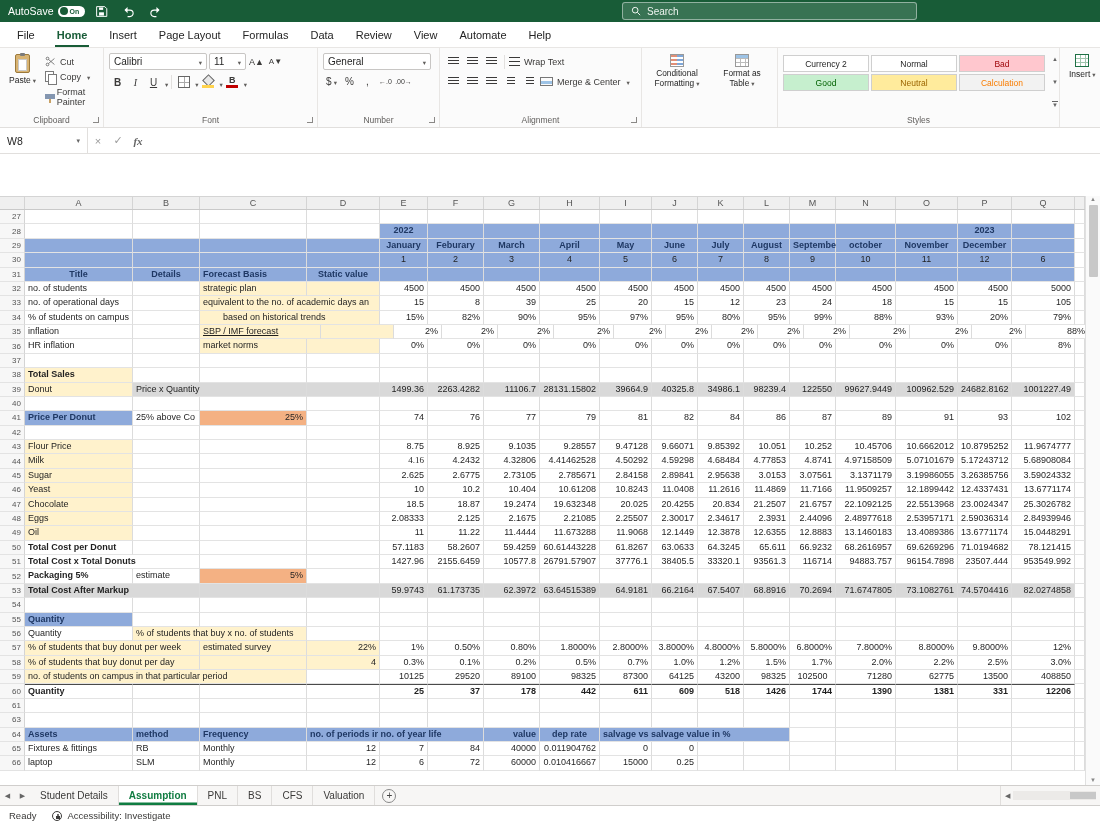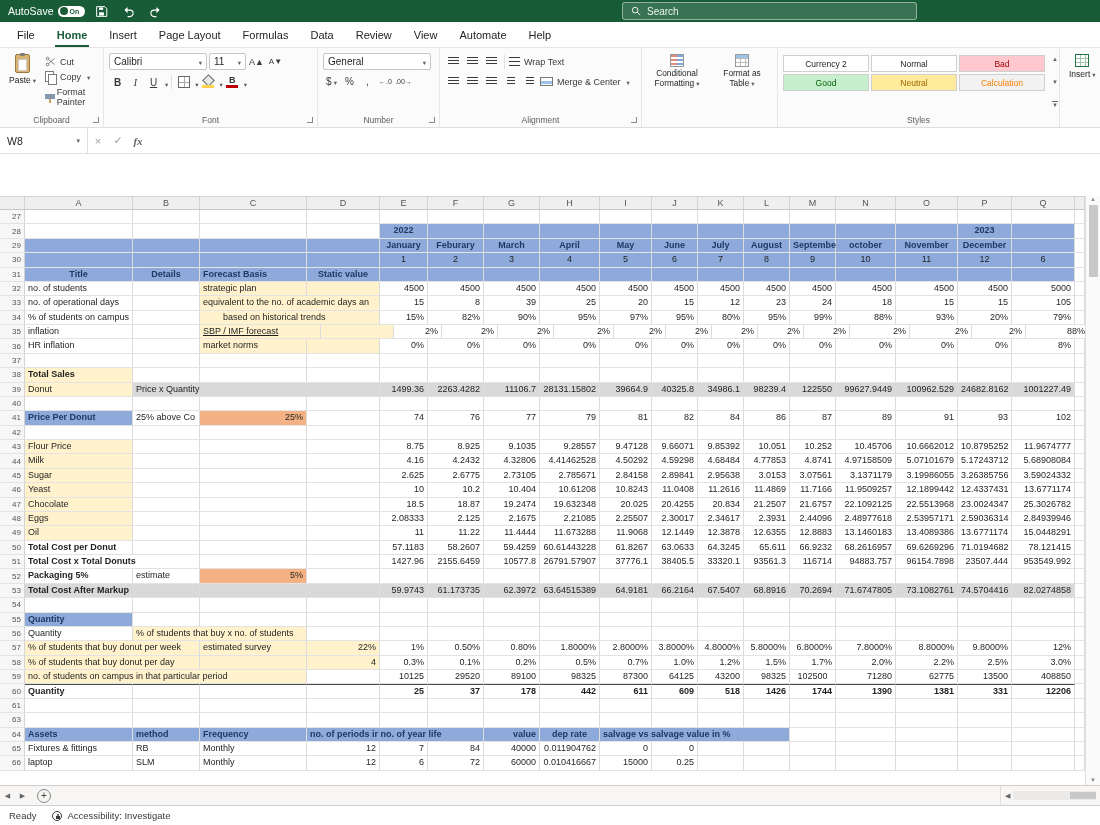--- a/index.html
+++ b/index.html
@@ -729,21 +729,21 @@
         <div class="gcell a-r" style="width: 54px;">10.8795252</div>
         <div class="gcell a-r" style="width: 63px;">11.9674777</div>
         <div class="gcell sliver"></div>
       </div>
       <div class="grow">
         <div class="rnum">44</div>
         <div class="gcell f-y a-l" style="width: 108px;">Milk</div>
         <div class="gcell a-l" style="width: 67px;"></div>
         <div class="gcell a-l" style="width: 107px;"></div>
         <div class="gcell a-l" style="width: 73px;"></div>
-        <div class="gcell a-r" style="width: 48px;">4.16</div>
+        <div class="gcell a-r" style="width: 48px; font-family: Liberation Serif, serif;">4.16</div>
         <div class="gcell a-r" style="width: 56px;">4.2432</div>
         <div class="gcell a-r" style="width: 56px;">4.32806</div>
         <div class="gcell a-r" style="width: 60px;">4.41462528</div>
         <div class="gcell a-r" style="width: 52px;">4.50292</div>
         <div class="gcell a-r" style="width: 46px;">4.59298</div>
         <div class="gcell a-r" style="width: 46px;">4.68484</div>
         <div class="gcell a-r" style="width: 46px;">4.77853</div>
         <div class="gcell a-r" style="width: 46px;">4.8741</div>
         <div class="gcell a-r" style="width: 60px;">4.97158509</div>
         <div class="gcell a-r" style="width: 62px;">5.07101679</div>
@@ -1184,20 +1184,28 @@
 </div>
 <div class="vscroll">
   <span>▲</span>
   <span class="vthumb"></span>
   <span class="vs-down">▼</span>
 </div>
 
 <div class="tabbar">
   <span class="tnav">◀</span>
   <span class="tnav">▶</span>
+  <div style="display:flex">
+      <div class="stab">Student Details</div>
+      <div class="stab active">Assumption</div>
+      <div class="stab">PNL</div>
+      <div class="stab">BS</div>
+      <div class="stab">CFS</div>
+      <div class="stab">Valuation</div>
+    </div>
   <span class="addbtn">+</span>
   <div class="hscroll">
     <span style="font-size:7px;color:#666">◀</span>
     <div class="htrack">
         <div class="hthumb"></div>
       </div>
   </div>
 </div>
 
 <div class="statusbar">

